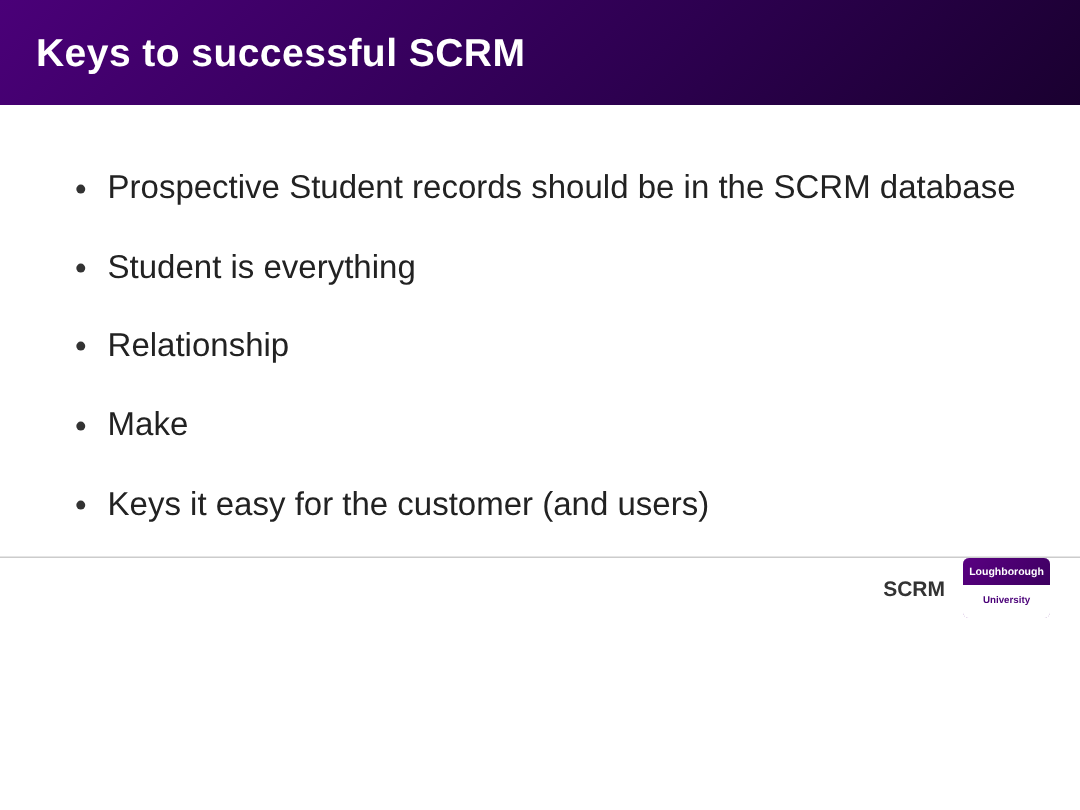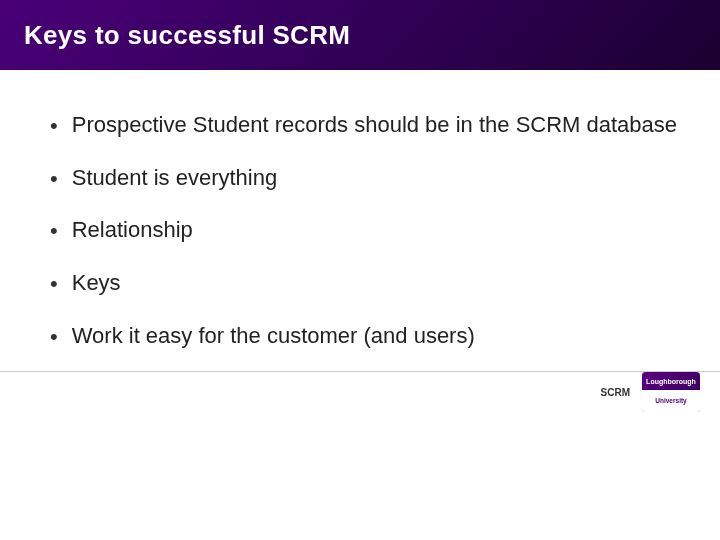--- a/index.html
+++ b/index.html
@@ -86,21 +86,21 @@
       justify-content: flex-end;
       padding: 0 20px;
       gap: 12px;
     }
 
     .footer-text-block {
       text-align: right;
     }
 
     .footer-scrm {
-      font-size: 10px;
+      font-size: 14px;
       font-weight: bold;
       color: #333333;
     }
 
     .footer-subtitle {
       font-size: 10px;
       color: #555555;
       letter-spacing: 0.2px;
     }
 
@@ -181,26 +181,26 @@
         <span class="bullet-text">Student is everything</span>
       </li>
 
       <li>
         <span class="bullet-dot">•</span>
         <span class="bullet-text">Relationship</span>
       </li>
 
       <li>
         <span class="bullet-dot">•</span>
-        <span class="bullet-text">Keys</span>
-      </li>
-
-      <li>
-        <span class="bullet-dot">•</span>
-        <span class="bullet-text">Work it easy for the customer (and users)</span>
+        <span class="bullet-text">Make</span>
+      </li>
+
+      <li>
+        <span class="bullet-dot">•</span>
+        <span class="bullet-text">Keys it easy for the customer (and users)</span>
       </li>
 
     </ul>
   </div>
 
   <div class="footer">
     <div class="footer-text-block">
       <div class="footer-scrm">SCRM</div>
     </div>
     <div class="footer-logo">

